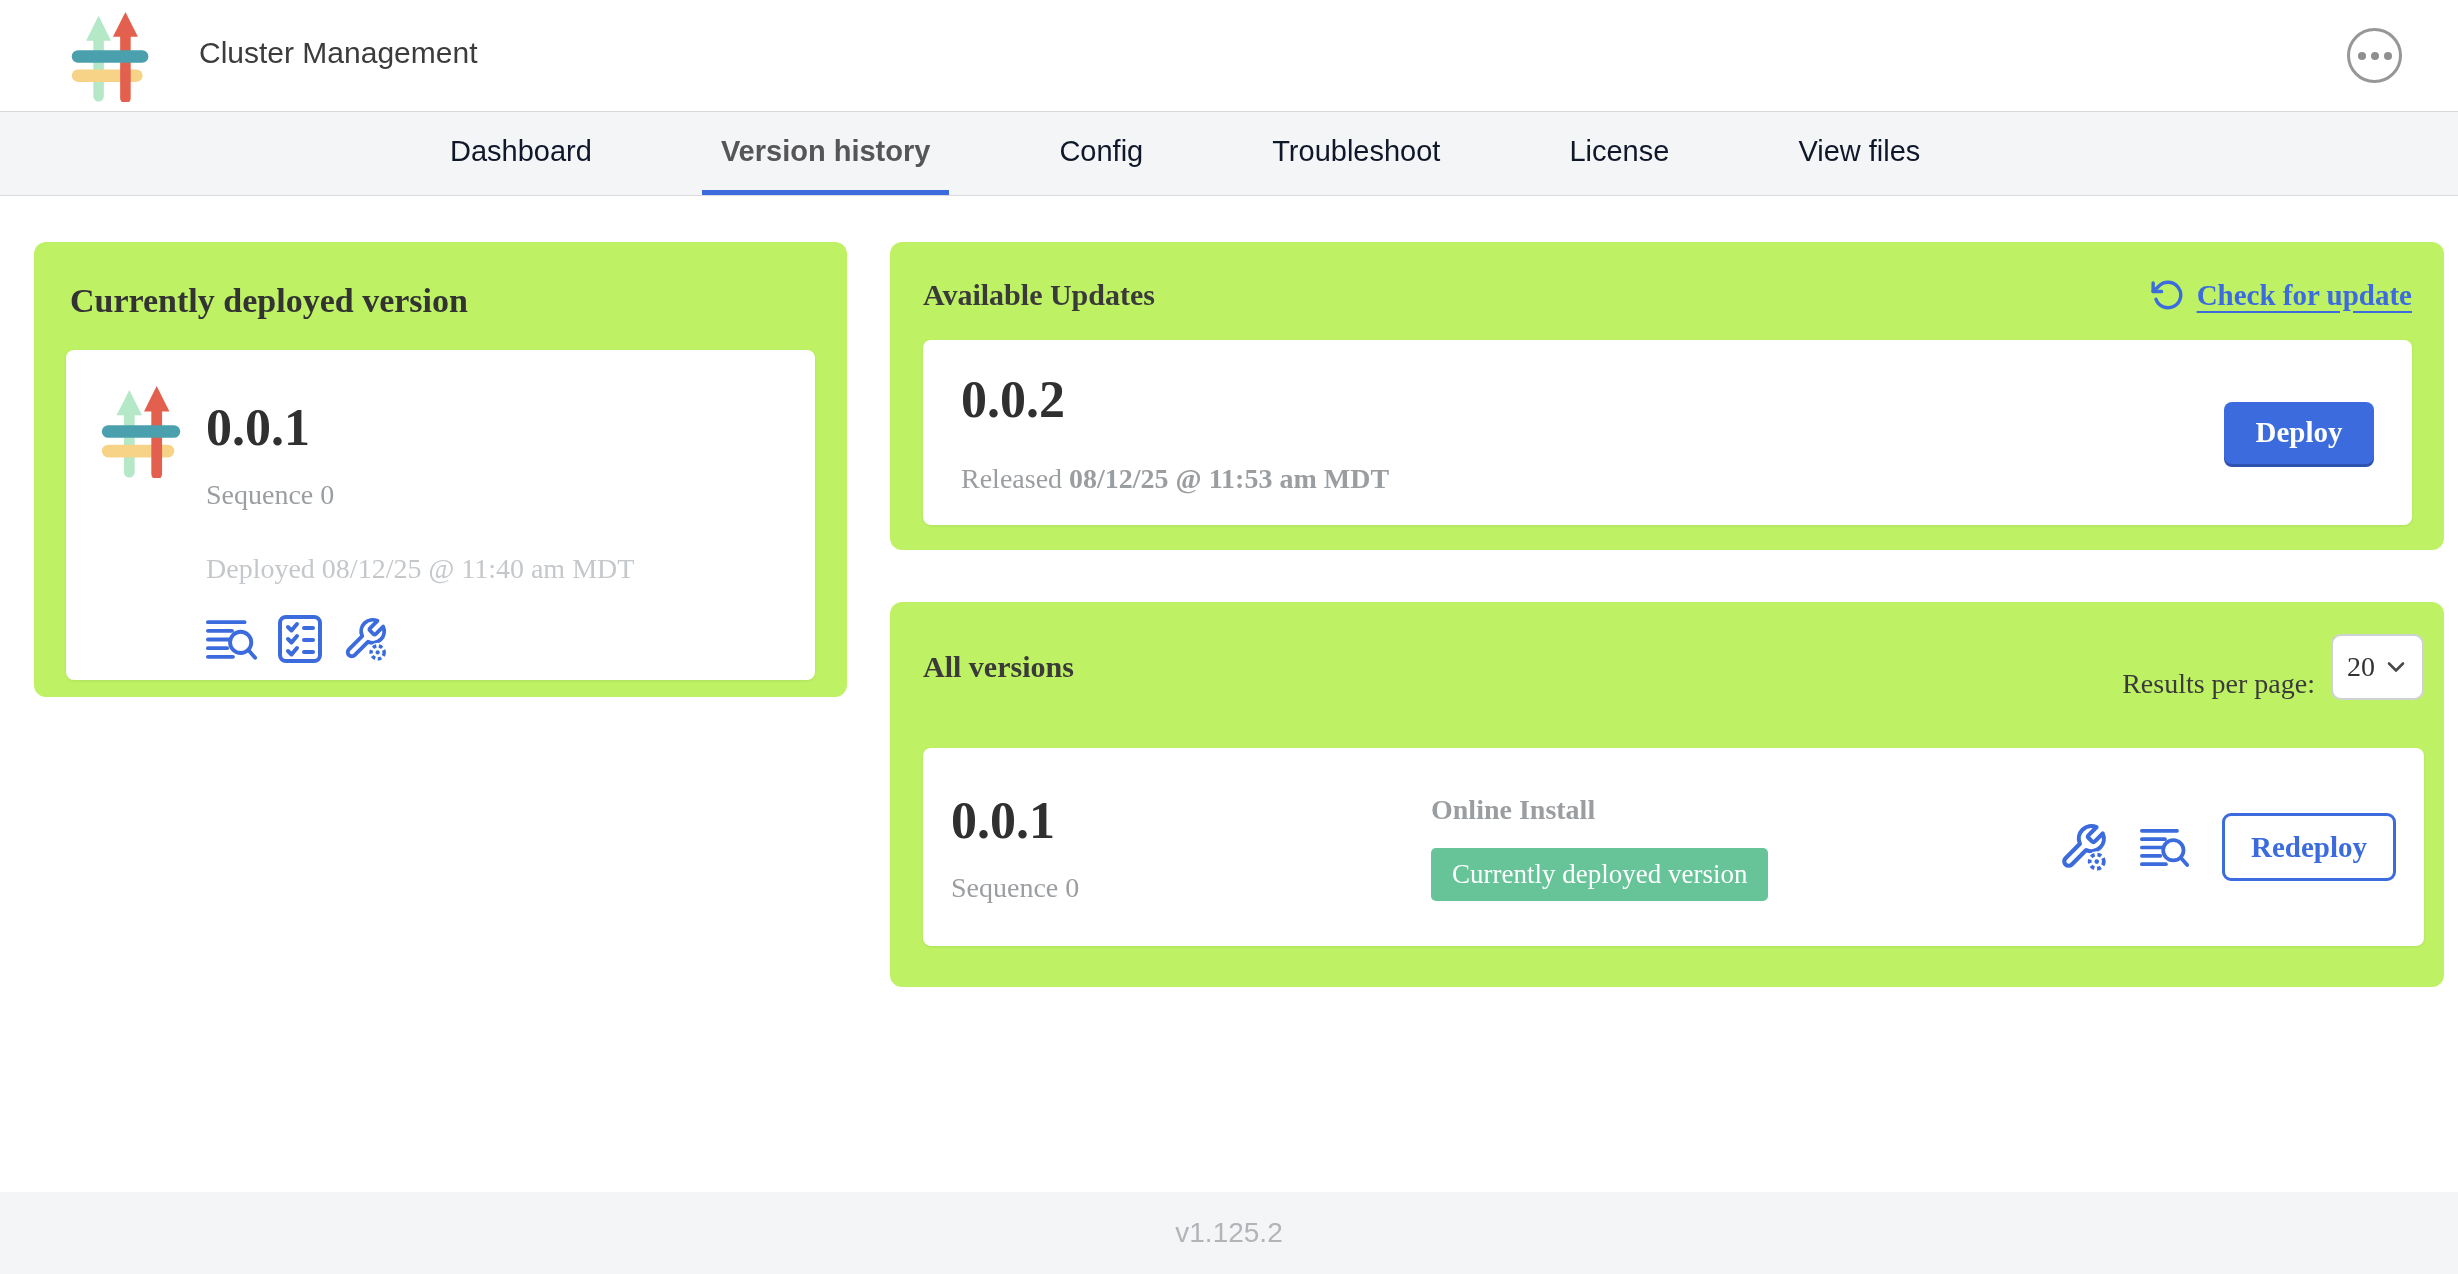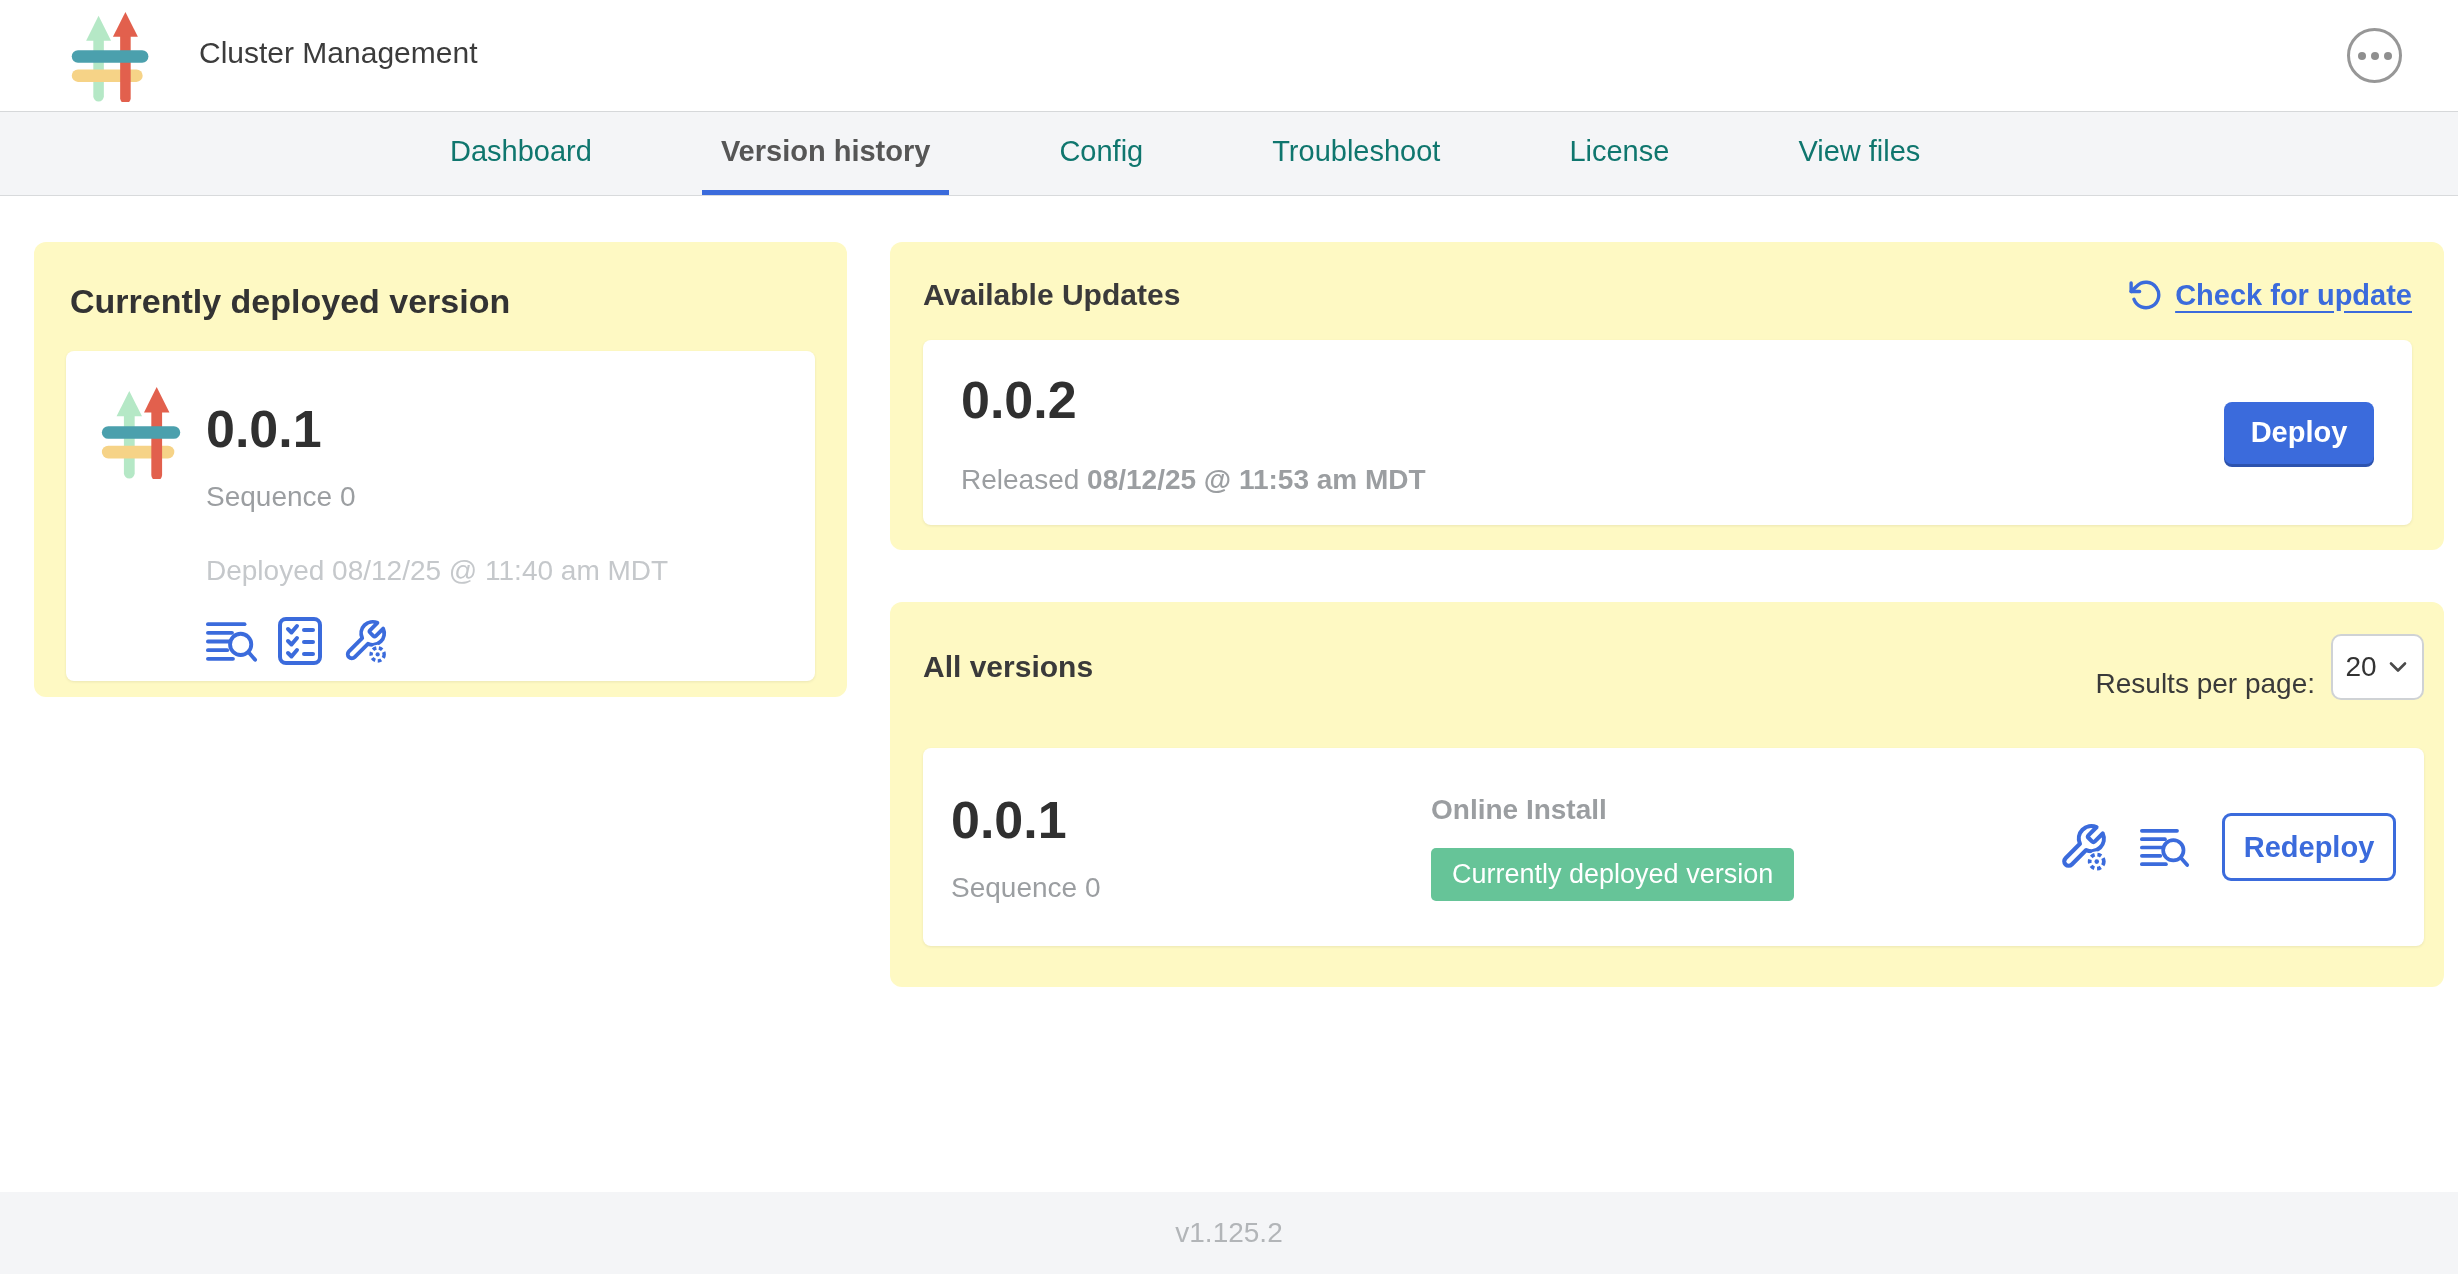--- a/index.html
+++ b/index.html
@@ -51,39 +51,40 @@
     border-bottom: 1px solid #d8dadc;
     display: flex;
     padding-left: 431px;
     gap: 91px;
     flex-shrink: 0;
   }
   .subnav-tab {
     display: flex; align-items: center;
     padding: 0 19px;
     font-size: 29px;
-    color: #0f766e;
+    color: #0f172a;
     border-bottom: 5px solid transparent;
     cursor: pointer;
     white-space: nowrap;
   }
   .subnav-tab.active { color: #565656; font-weight: 600; border-bottom-color: #3b6bdc; }
 
   
   .main {
     flex: 1;
     background: #ffffff;
     padding: 46px 0 0 34px;
     display: flex;
     gap: 43px;
     align-items: flex-start;
   }
   .gray-card {
-    background: #fef9c3;
+    background: #bef264;
     border-radius: 12px;
+    font-family: Liberation Serif, serif;
   }
   .white-card {
     background: #ffffff;
     border-radius: 8px;
     box-shadow: 0 1px 3px rgba(0,0,0,0.08);
   }
 
   
   .deployed-card { width: 813px; height: 455px; padding: 34px 32px; flex-shrink: 0; }
   .deployed-title { font-size: 34px; font-weight: 700; color: #333333; margin: 6px 0 30px 4px; }

